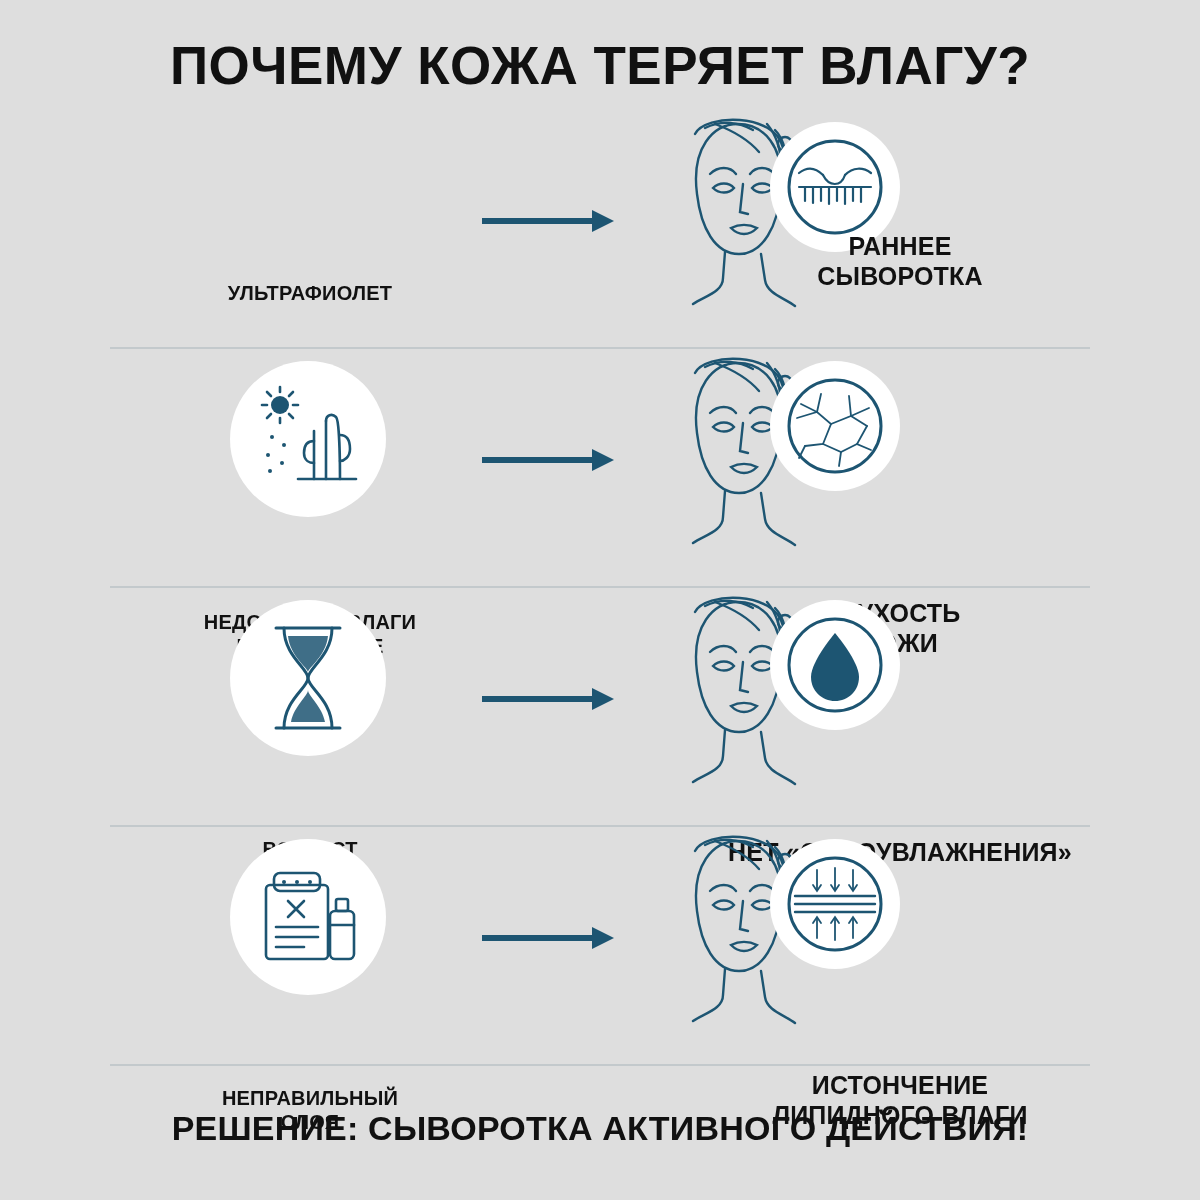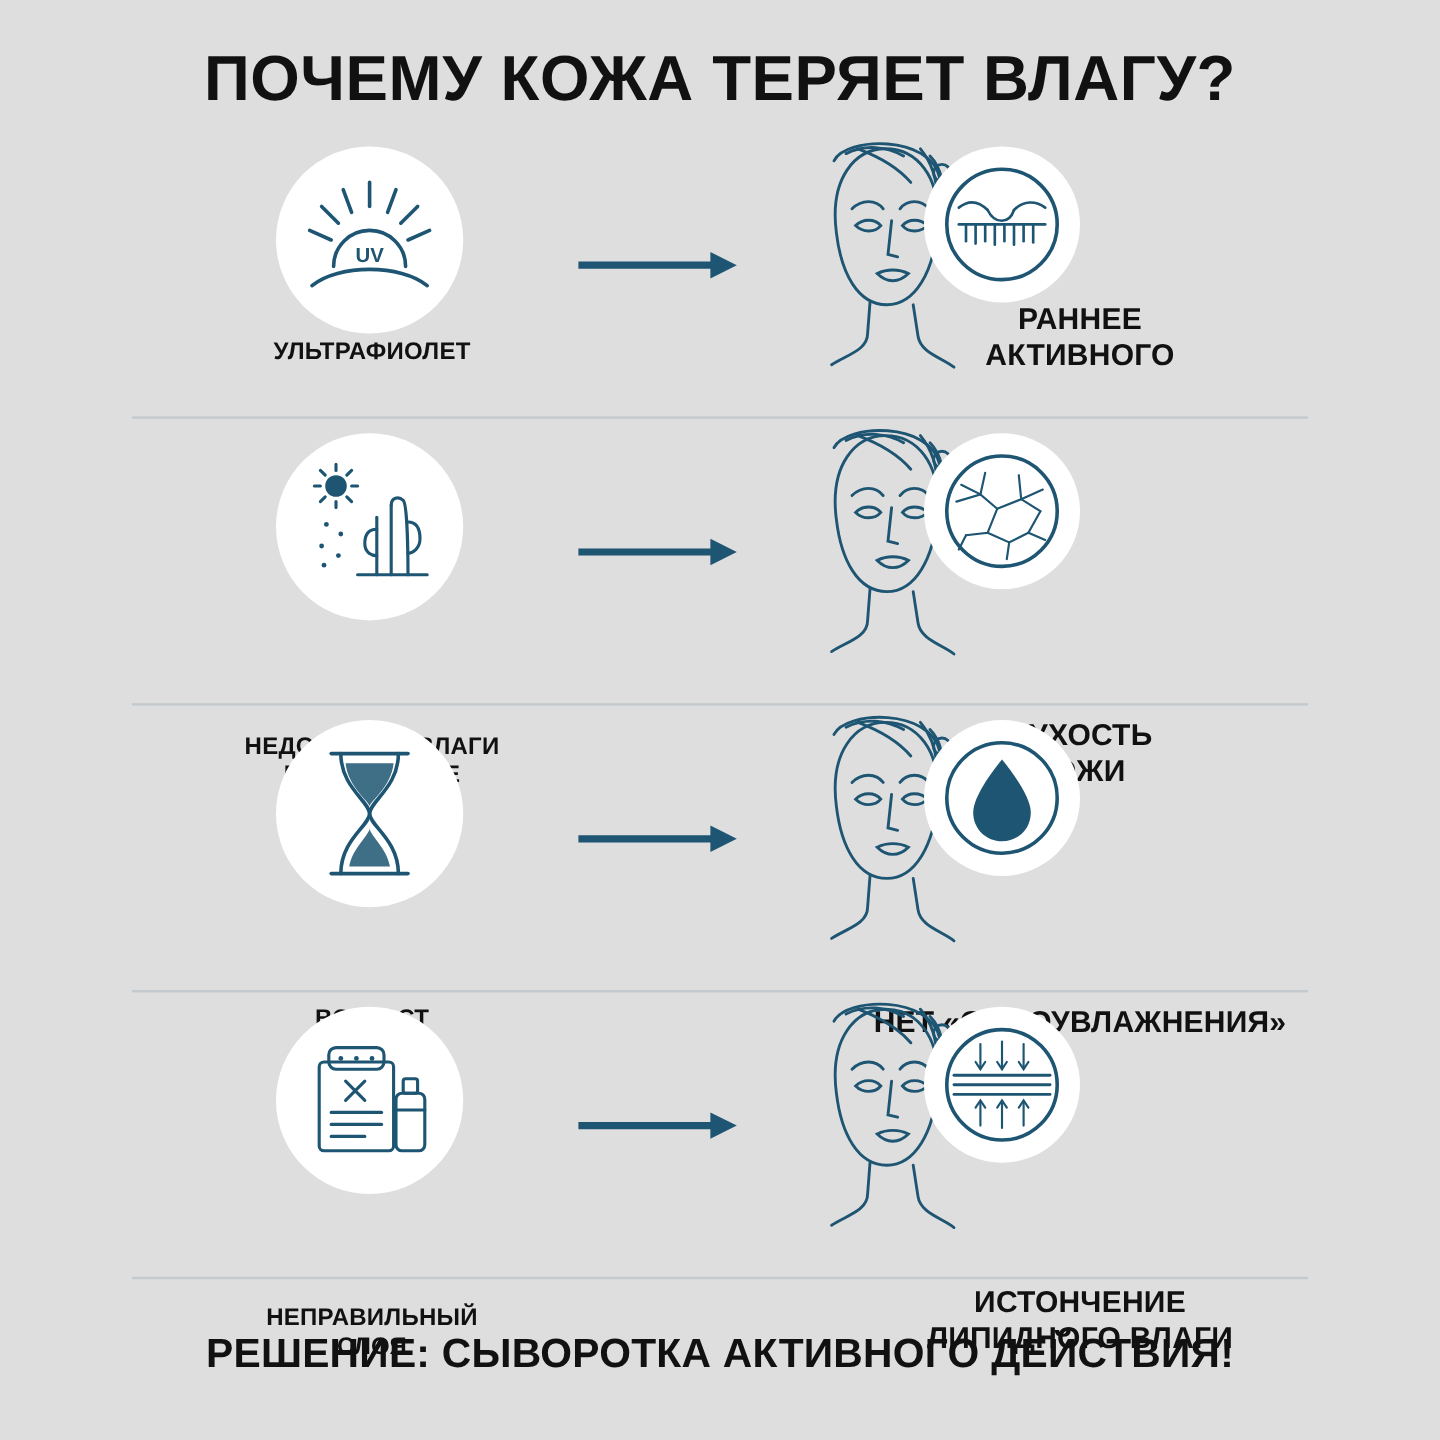--- a/index.html
+++ b/index.html
@@ -100,21 +100,21 @@
     top: 118px;
     width: 380px;
     text-align: center;
     font-size: 25px;
     font-weight: bold;
     line-height: 1.18;
     color: #111111;
     letter-spacing: 0.2px;
   }
   
-  .row-1 .result-label { top: 122px; margin-top: 20px; }
+  .row-1 .result-label { top: 122px; }
   .row-2 .result-label { top: 250px; }
   .row-2 .cause-label  { top: 262px; }
   .row-3 .result-label { top: 250px; }
   .row-3 .cause-label  { top: 250px; }
   .row-4 .result-label { top: 244px; }
   .row-4 .cause-label  { top: 260px; }
 
   .footer {
     position: absolute;
     left: 0;
@@ -131,36 +131,20 @@
 </head>
 <body>
 
 <div class="page">
 
   <div class="title">ПОЧЕМУ КОЖА ТЕРЯЕТ ВЛАГУ?</div>
 
   <div class="rows">
 
     <div class="row row-1">
-      <div class="bubble cause-bubble">
-        <svg width="112" height="104" viewBox="0 0 112 104">
-          <g stroke="#1d5572" stroke-width="3" stroke-linecap="round" fill="none">
-            <line x1="56" y1="4" x2="56" y2="24"></line>
-            <line x1="34" y1="10" x2="41" y2="29"></line>
-            <line x1="78" y1="10" x2="71" y2="29"></line>
-            <line x1="16" y1="24" x2="30" y2="38"></line>
-            <line x1="96" y1="24" x2="82" y2="38"></line>
-            <line x1="6" y1="44" x2="24" y2="52"></line>
-            <line x1="106" y1="44" x2="88" y2="52"></line>
-            <path d="M26 74 A30 30 0 0 1 86 74"></path>
-            <path d="M8 90 C30 72, 82 72, 104 90"></path>
-          </g>
-          <text x="56" y="70" font-family="'Liberation Sans', sans-serif" font-size="17" font-weight="bold" fill="#1d5572" text-anchor="middle">UV</text>
-        </svg>
-      </div>
       <div class="cause-label">
         <div>УЛЬТРАФИОЛЕТ</div>
       </div>
 
       <svg class="arrow" viewBox="0 0 135 30">
         <line x1="2" y1="15" x2="116" y2="15" stroke="#1d5572" stroke-width="6"></line>
         <polygon points="112,4 134,15 112,26" fill="#1d5572"></polygon>
       </svg>
 
       <svg class="face" viewBox="0 0 200 210">
@@ -198,21 +182,21 @@
             <line x1="46" y1="52" x2="46" y2="69"></line>
             <line x1="54" y1="52" x2="54" y2="66"></line>
             <line x1="62" y1="52" x2="62" y2="69"></line>
             <line x1="70" y1="52" x2="70" y2="66"></line>
             <line x1="78" y1="52" x2="78" y2="67"></line>
           </g>
         </svg>
       </div>
       <div class="result-label">
         <div>РАННЕЕ</div>
-        <div>АКТИВНОГО</div>
+        <div>СЫВОРОТКА</div>
       </div>
     </div>
 
     <div class="row row-2">
       <div class="bubble cause-bubble">
         <svg width="112" height="112" viewBox="0 0 112 112">
           <g stroke="#1d5572" stroke-width="2.6" fill="none" stroke-linecap="round">
             <circle cx="28" cy="22" r="9" fill="#1d5572" stroke="none"></circle>
             <line x1="28" y1="4" x2="28" y2="9"></line>
             <line x1="28" y1="35" x2="28" y2="40"></line>

